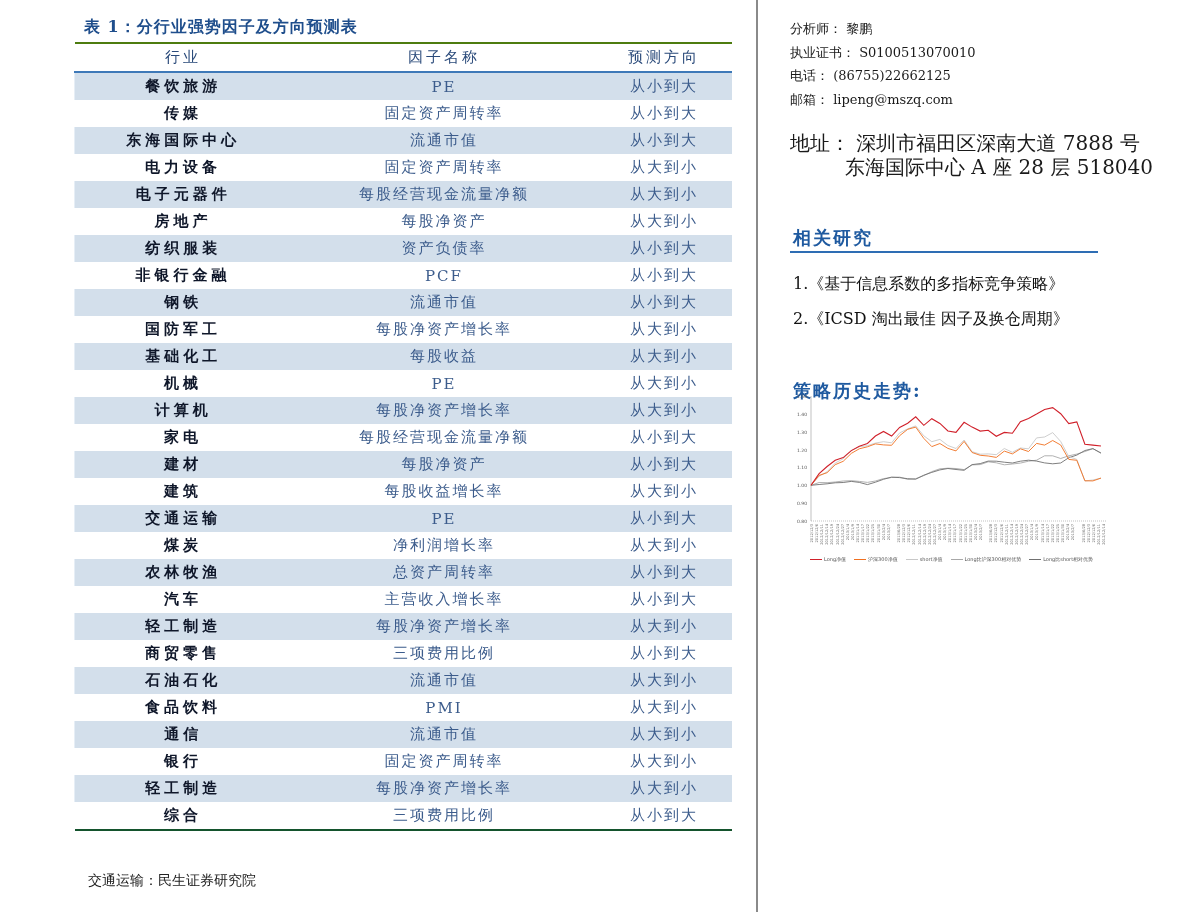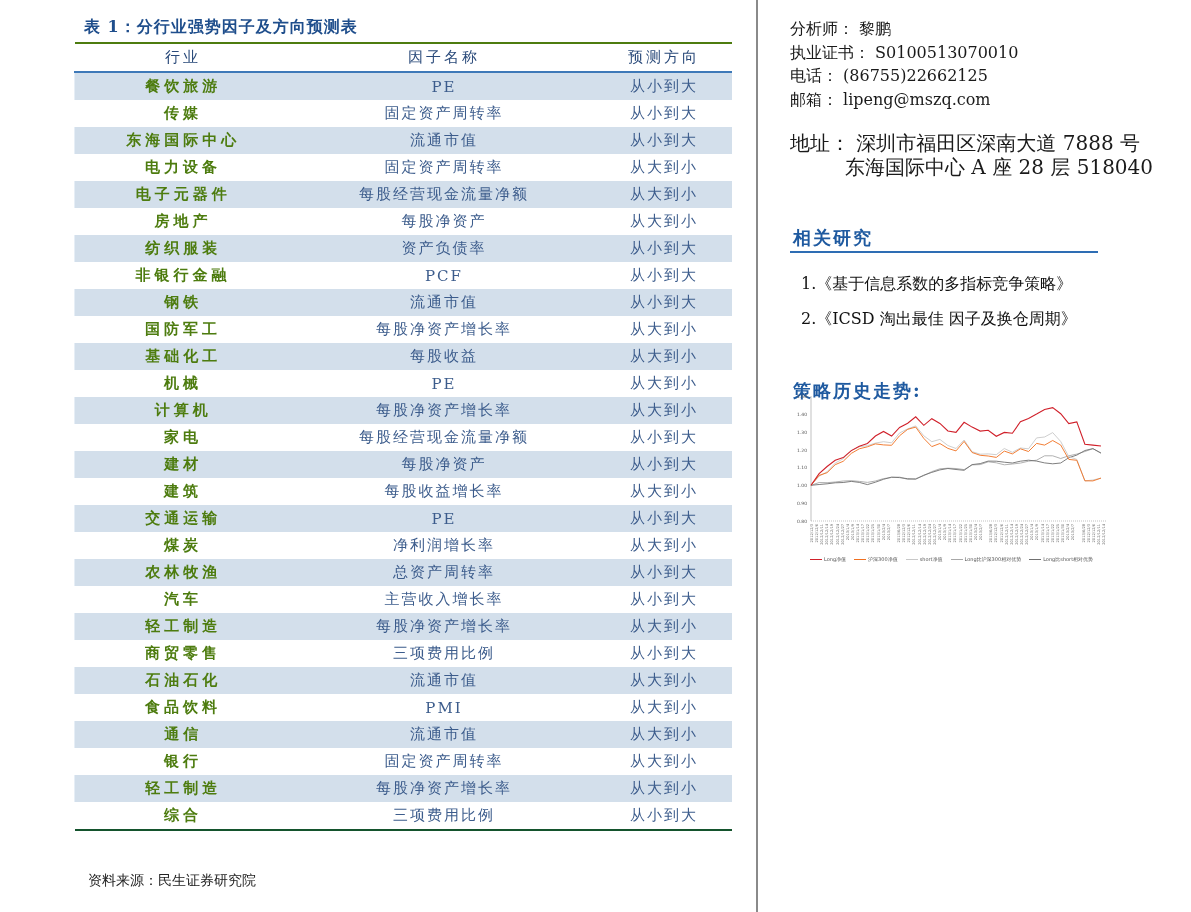--- a/index.html
+++ b/index.html
@@ -15,43 +15,43 @@
   table.factor {
     position: absolute; left: 0; top: 42px; width: 657px; border-collapse: collapse; table-layout: fixed;
   }
   table.factor thead tr { border-top: 2px solid #4d7c0f; border-bottom: 2px solid #3e79b8; }
   table.factor th {
     height: 27px; font-size: 15px; font-weight: normal; color: #2a4a7a; letter-spacing: 3px; text-align: center; padding: 0;
   }
   table.factor td {
     height: 27px; font-size: 15px; text-align: center; padding: 0; color: #2f4f7f; letter-spacing: 2px;
   }
-  table.factor td.ind { font-weight: bold; color: #4d7c0f; letter-spacing: 4px; }
+  table.factor td.ind { font-weight: bold; color: #0f172a; letter-spacing: 4px; }
   table.factor td.fac { color: #3c5c8c; }
   table.factor td.dir { color: #3c5c8c; }
   table.factor tbody tr:nth-child(odd) { background: #d3dfeb; }
   table.factor tbody tr:nth-child(odd) td:first-child { border-left: 1px solid #e6eef6; }
   table.factor tbody tr:last-child { border-bottom: 2px solid #14532d; }
   .col1 { width: 217px; } .col2 { width: 305px; } .col3 { width: 135px; }
   .source { position: absolute; left: 88px; top: 872px; font-size: 14px; color: #222; white-space: nowrap; }
   .cutoff {
     position: absolute; left: 88px; top: 904px; width: 660px; height: 8px; overflow: hidden;
     font-size: 17px; font-weight: bold; line-height: 20px; color: #111;
   }
   .divider { position: absolute; left: 756px; top: 0; width: 2px; height: 912px; background: #8a8a8a; }
   .right { position: absolute; left: 790px; top: 0; width: 400px; }
-  .info { position: absolute; left: 0; top: 17px; font-size: 16px; line-height: 23.5px; color: #1a1a1a; white-space: nowrap; }
+  .info { position: absolute; left: 0; top: 17px; font-size: 13px; line-height: 23.5px; color: #1a1a1a; white-space: nowrap; }
   .info .row { display: block; }
   .addr { position: absolute; left: 0; top: 131px; font-size: 20px; line-height: 24px; white-space: nowrap; }
   .addr .l2 { padding-left: 55px; }
   .rel-title {
     position: absolute; left: 3px; top: 226px; font-size: 18px; font-weight: bold; color: #1f5aa0; letter-spacing: 2px; text-align: right;
   }
   .rel-line { position: absolute; left: 0; top: 251px; width: 308px; height: 2px; background: #2e6db4; }
-  .rel-list { position: absolute; left: 3px; top: 266px; font-size: 16px; line-height: 35px; white-space: nowrap; color: #111; margin-left: 8px; }
+  .rel-list { position: absolute; left: 3px; top: 266px; font-size: 16px; line-height: 35px; white-space: nowrap; color: #111; }
   .trend-title { position: absolute; left: 3px; top: 364px; font-size: 18px; font-weight: bold; color: #1f5aa0; letter-spacing: 2px; margin-top: 15px; }
   .chart { position: absolute; left: -8px; top: 390px; width: 330px; height: 180px; }
   .chart svg { display: block; }
   .legend { position: absolute; left: 28px; top: 166px; font-size: 5px; white-space: nowrap; color: #555; font-family: "DejaVu Sans", sans-serif; }
   .legend .item { display: inline-block; margin-right: 8px; }
   .legend .sw { display: inline-block; width: 12px; height: 1.5px; vertical-align: middle; margin-right: 2px; }
 </style>
 </head>
 <body>
 
@@ -208,21 +208,21 @@
         </tr>
         <tr>
           <td class="ind">综合</td>
           <td class="fac">三项费用比例</td>
           <td class="dir">从小到大</td>
         </tr>
       </tbody>
   </table>
 </div>
 
-<div class="source">资料来源：民生证券研究院</div>
+<div class="source">交通运输：民生证券研究院</div>
 <div class="cutoff"></div>
 
 <div class="divider"></div>
 
 <div class="right">
   <div class="info">
     <span class="row">分析师：  黎鹏</span>
     <span class="row">执业证书：  S0100513070010</span>
     <span class="row">电话：  (86755)22662125</span>
     <span class="row">邮箱：  lipeng@mszq.com</span>

